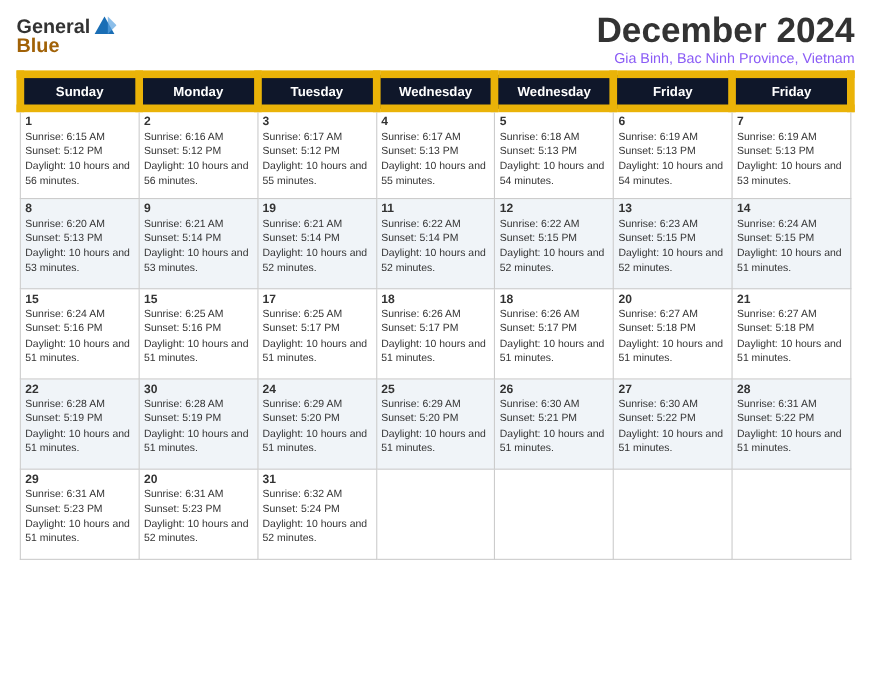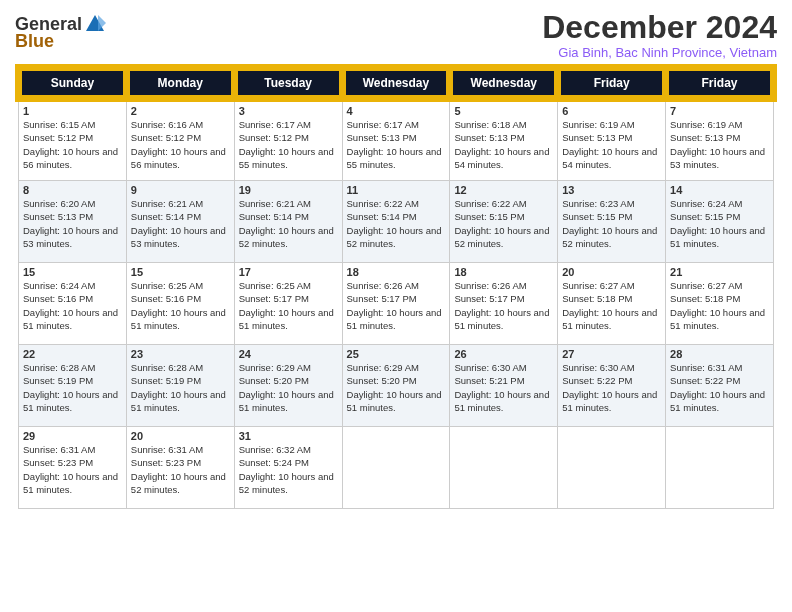--- a/index.html
+++ b/index.html
@@ -211,21 +211,21 @@
             <span class="day-number">21</span>
             <div class="day-info">Sunrise: 6:27 AM<br>Sunset: 5:18 PM<br>Daylight: 10 hours and 51 minutes.</div>
           </td>
         </tr>
         <tr>
           <td>
             <span class="day-number">22</span>
             <div class="day-info">Sunrise: 6:28 AM<br>Sunset: 5:19 PM<br>Daylight: 10 hours and 51 minutes.</div>
           </td>
           <td>
-            <span class="day-number">23</span>
+            <span class="day-number">30</span>
             <div class="day-info">Sunrise: 6:28 AM<br>Sunset: 5:19 PM<br>Daylight: 10 hours and 51 minutes.</div>
           </td>
           <td>
             <span class="day-number">24</span>
             <div class="day-info">Sunrise: 6:29 AM<br>Sunset: 5:20 PM<br>Daylight: 10 hours and 51 minutes.</div>
           </td>
           <td>
             <span class="day-number">25</span>
             <div class="day-info">Sunrise: 6:29 AM<br>Sunset: 5:20 PM<br>Daylight: 10 hours and 51 minutes.</div>
           </td>

